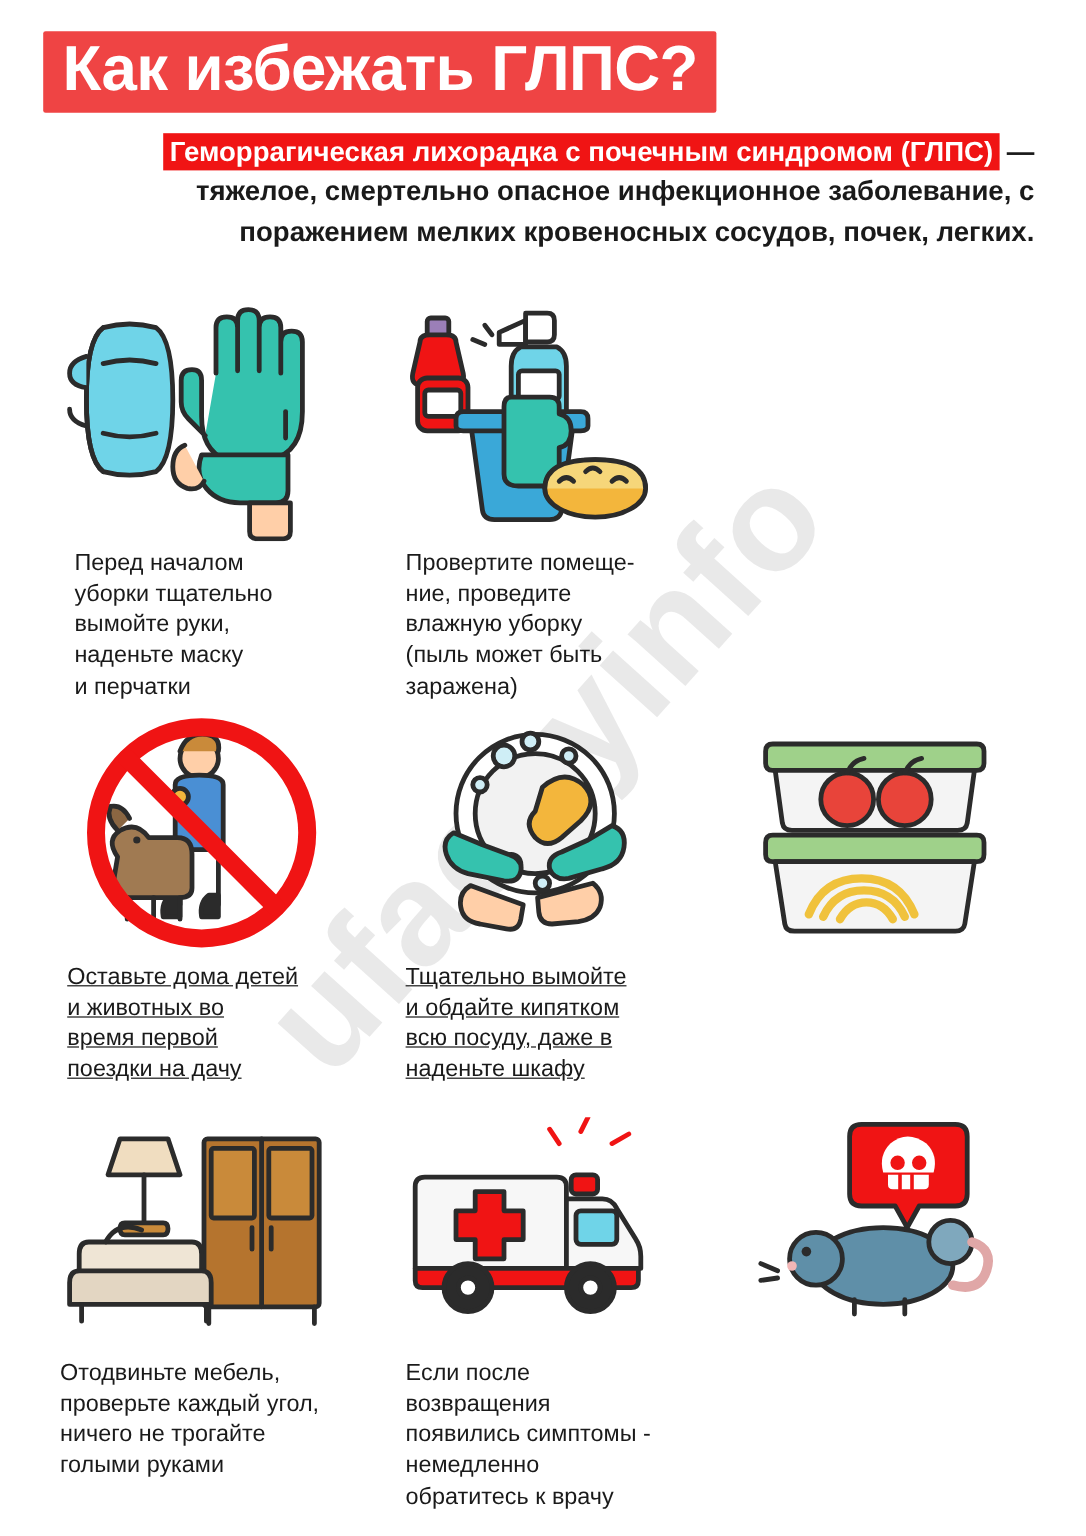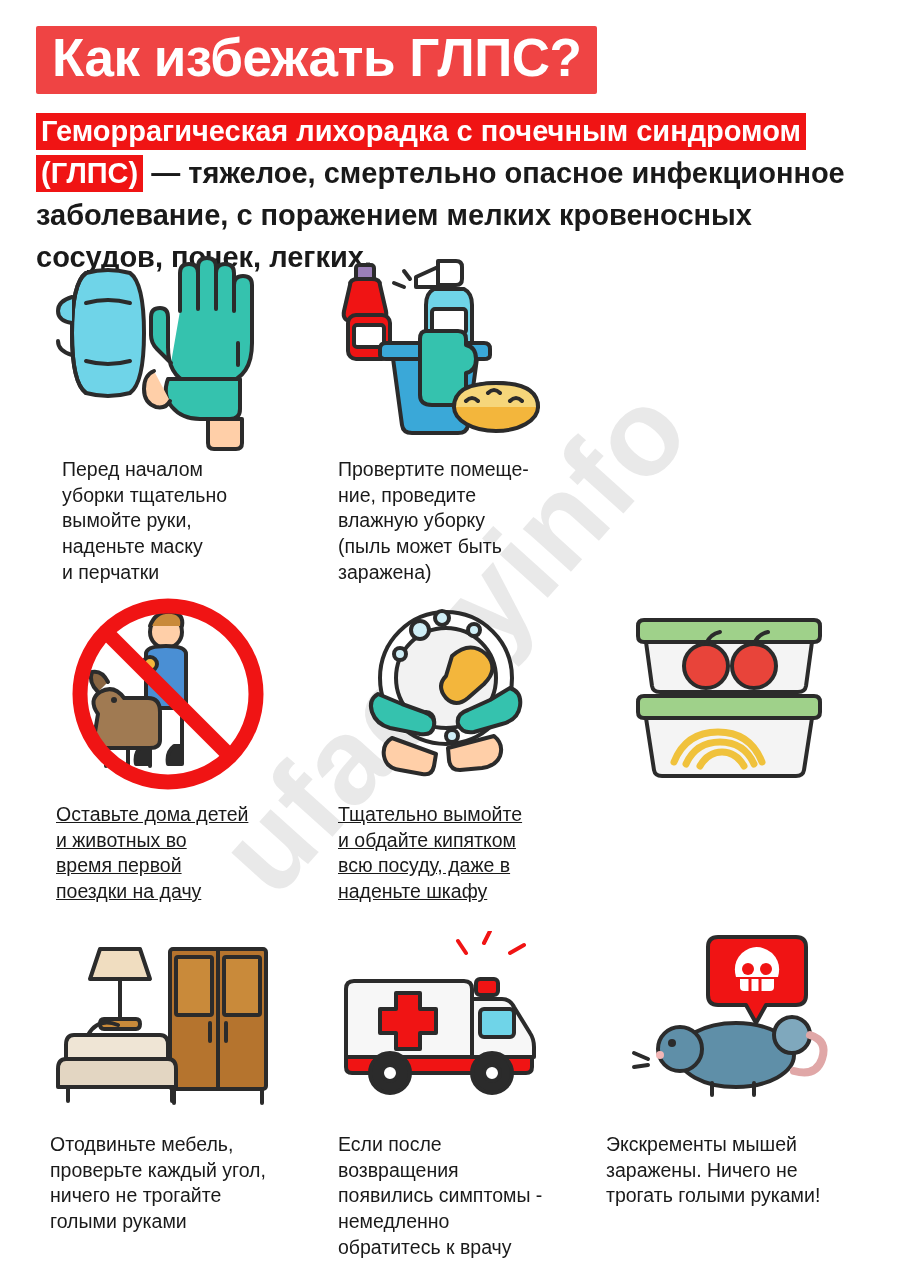--- a/index.html
+++ b/index.html
@@ -50,27 +50,28 @@
     font-size: 53px;
     line-height: 1.04;
     font-weight: bold;
     color: #ffffff;
     letter-spacing: -0.5px;
     white-space: nowrap;
   }
 
   .subtitle {
     position: absolute;
-    left: 36px;
+    left: 52px;
     top: 110px;
     width: 810px;
-    font-size: 29px;
+    font-size: 23px;
     line-height: 1.45;
     font-weight: bold;
     color: #1a1a1a;
+    text-align: right;
   }
   .subtitle .hl {
     background: #f01414;
     color: #ffffff;
     padding: 2px 5px 3px 5px;
     box-decoration-break: clone;
     -webkit-box-decoration-break: clone;
   }
 
   
@@ -377,19 +378,16 @@
             <circle cx="66" cy="118" r="22" fill="#5f8fa8"></circle>
             <circle cx="178" cy="104" r="18" fill="#7fa8bd"></circle>
             <circle cx="58" cy="112" r="4" fill="#2b2b2b" stroke="none"></circle>
             <circle cx="46" cy="124" r="4" fill="#f3b6b6" stroke="none"></circle>
             <path d="M34 128 l-14 -6 M34 134 l-14 2" fill="none"></path>
             <path d="M180 140 q22 6 28 -12 q6 -18 -12 -24" fill="none" stroke="#e0a7a7" stroke-width="8"></path>
             <path d="M98 152 l0 12 M140 152 l0 12" fill="none"></path>
           </g>
         </svg>
       </div>
-      <div class="caption">Экскременты мышей
-заражены. Ничего не
-трогать голыми руками!</div>
     </div>
   </div>
 
 </div>
 
 </body></html>

